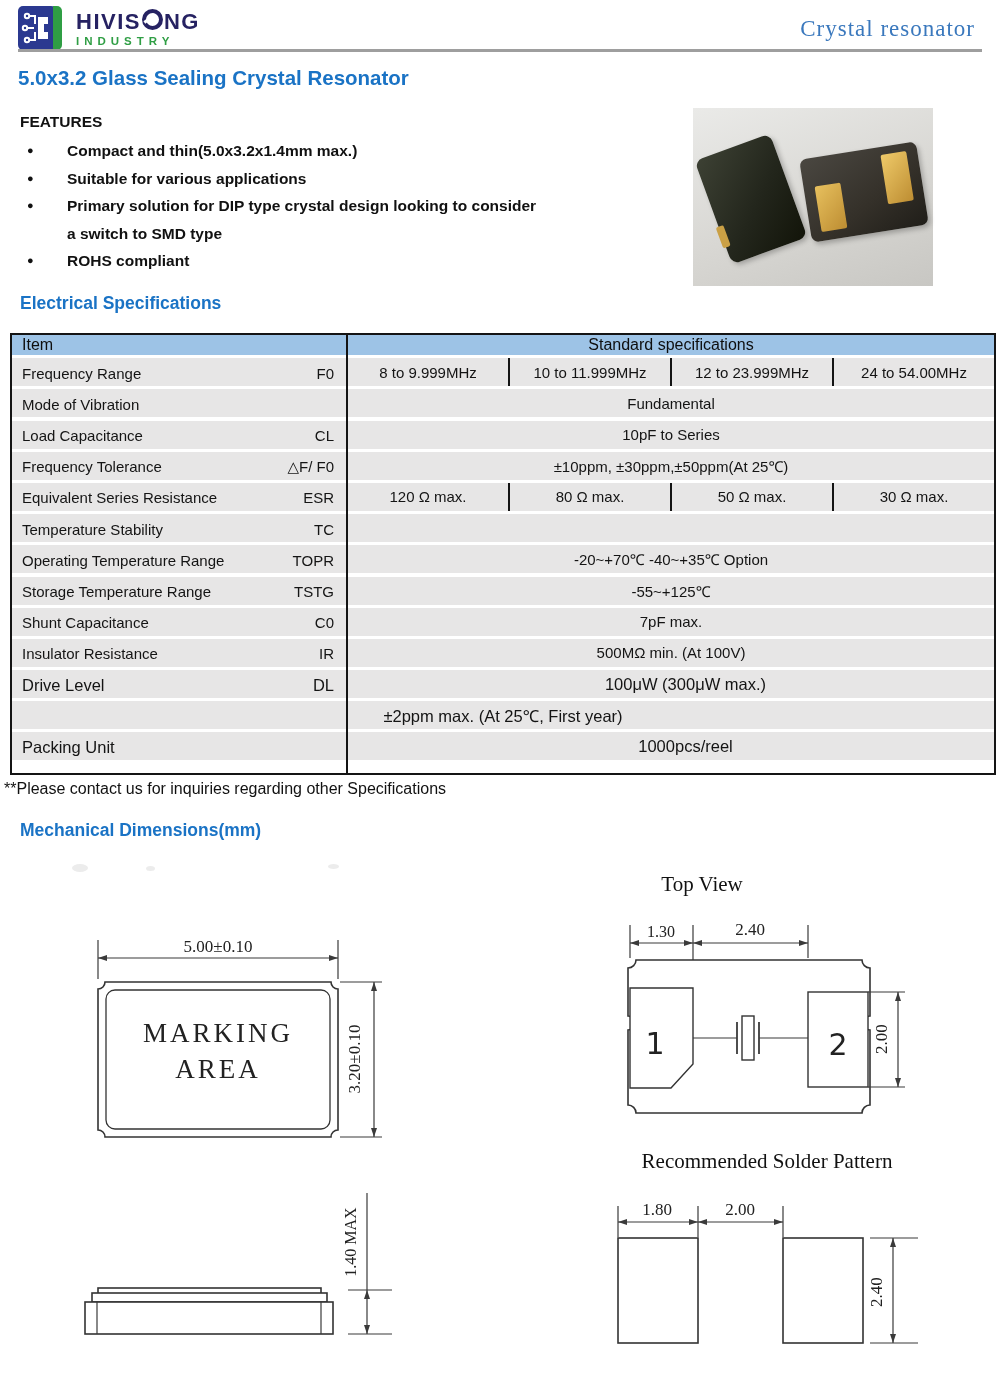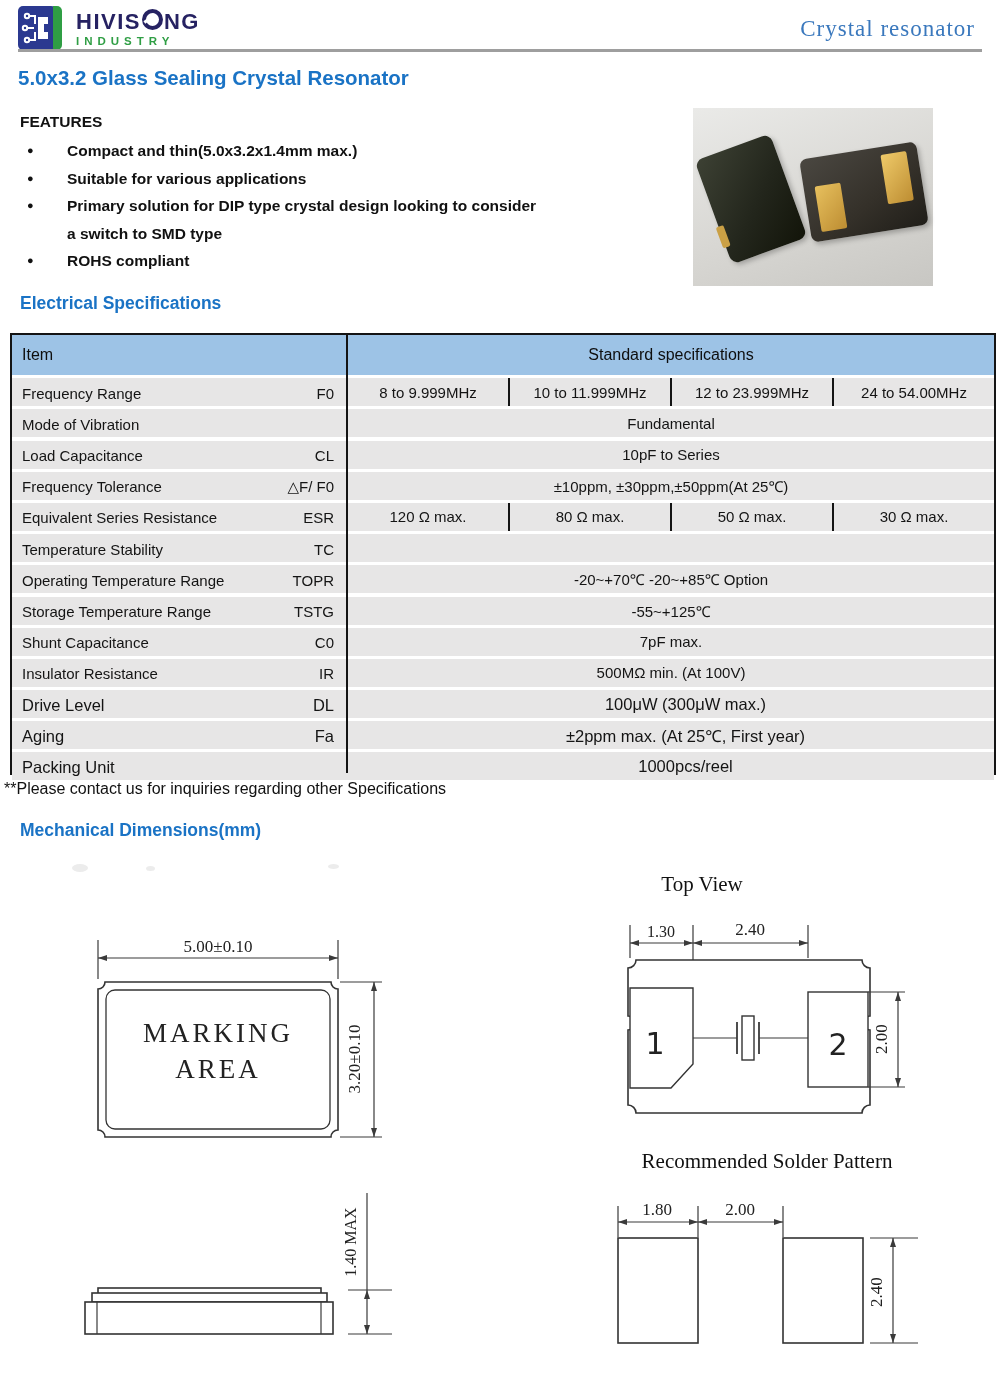--- a/index.html
+++ b/index.html
@@ -42,21 +42,21 @@
          background:linear-gradient(150deg,#4a4741 0%,#343029 60%,#201e19 100%);
          transform:rotate(-9deg);box-shadow:2px 3px 5px rgba(0,0,0,.25);}
   .chip2 .pad-l{position:absolute;left:11px;bottom:9px;width:26px;height:46px;border-radius:2px;
          background:linear-gradient(135deg,#e7c05e,#bd8d32);}
   .chip2 .pad-r{position:absolute;right:11px;top:8px;width:26px;height:50px;border-radius:2px;
          background:linear-gradient(135deg,#efca69,#bd8d32);}
 
   
   .spec-table{position:absolute;left:10px;top:333px;width:986px;height:442px;box-sizing:border-box;
               border:2px solid #141414;background:#fff;}
-  .thead{display:flex;height:40px;background:#9dc3e6;font-size:16px;color:#0e0e0e;}
+  .thead{display:flex;height:20px;background:#9dc3e6;font-size:16px;color:#0e0e0e;}
   .th-item{width:336px;display:flex;align-items:center;padding-left:10px;box-sizing:border-box;}
   .th-specs{flex:1;display:flex;align-items:center;justify-content:center;}
   .col-divider{position:absolute;left:334px;top:0;bottom:0;width:2px;background:#141414;}
   .srow{display:flex;height:28px;margin-top:3.2px;background:#e7e6e6;font-size:15px;}
   .lcell{width:336px;display:flex;justify-content:space-between;align-items:center;
          padding:2px 14px 0 10px;box-sizing:border-box;}
   .vals{flex:1;display:flex;}
   .vcell{flex:1;display:flex;align-items:center;justify-content:center;text-align:center;}
   .vcell + .vcell{border-left:2px solid #141414;}
   .srow-large{font-size:16.5px;gap:29px;}
@@ -198,21 +198,21 @@
             <span>Temperature Stability</span>
             <span>TC</span>
           </div>
         </div>
         <div class="srow">
           <div class="lcell">
             <span>Operating Temperature Range</span>
             <span>TOPR</span>
           </div>
           <div class="vals">
-            <div class="vcell">-20~+70℃  -20~+85℃  Option</div>
+            <div class="vcell">-20~+70℃  -40~+35℃  Option</div>
           </div>
         </div>
         <div class="srow">
           <div class="lcell">
             <span>Storage Temperature Range</span>
             <span>TSTG</span>
           </div>
           <div class="vals">
             <div class="vcell">-55~+125℃</div>
           </div>
@@ -238,24 +238,20 @@
         <div class="srow srow-large">
           <div class="lcell">
             <span>Drive Level</span>
             <span>DL</span>
           </div>
           <div class="vals">
             <div class="vcell">100μW (300μW max.)</div>
           </div>
         </div>
         <div class="srow srow-large">
-          <div class="lcell">
-            <span>Aging</span>
-            <span>Fa</span>
-          </div>
           <div class="vals">
             <div class="vcell">±2ppm max. (At 25℃, First year)</div>
           </div>
         </div>
         <div class="srow srow-large">
           <div class="lcell">
             <span>Packing Unit</span>
             <span></span>
           </div>
           <div class="vals">

